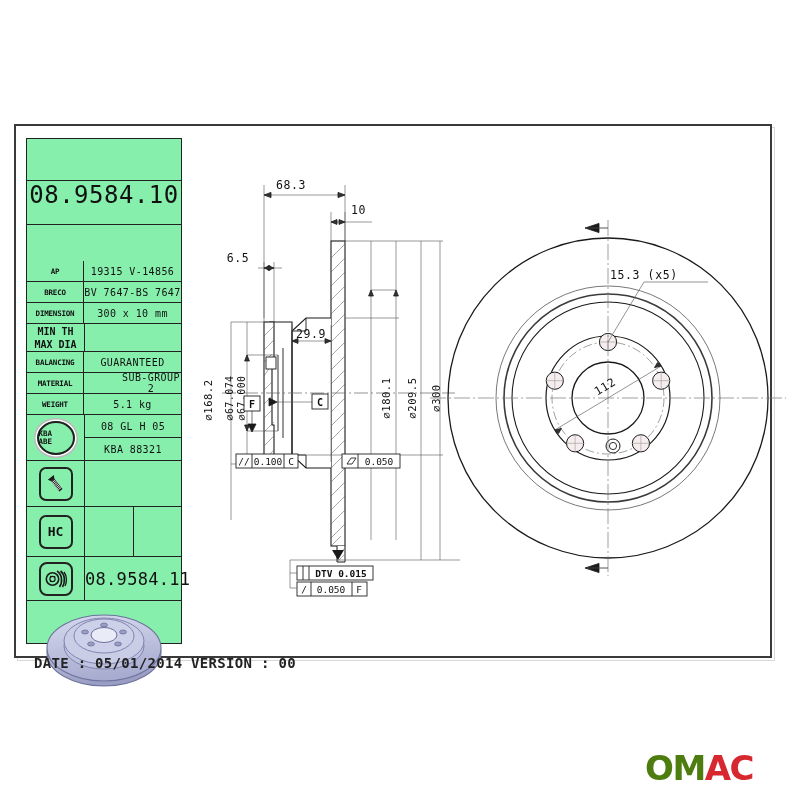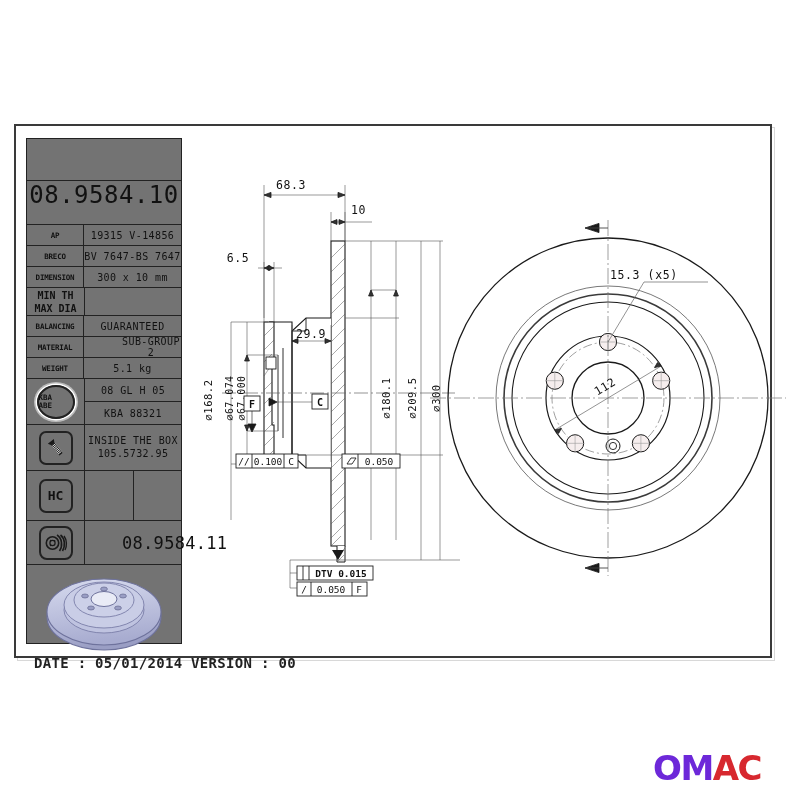--- a/index.html
+++ b/index.html
@@ -8,45 +8,45 @@
        color:#111;-webkit-font-smoothing:none;}
 
   
   #frame{position:absolute;left:14px;top:124px;width:758px;height:534px;
          border:2px solid #3a3a3a;background:#fff;box-sizing:border-box;}
   #frame-shadow{position:absolute;left:17px;top:127px;width:758px;height:534px;
          border:1px solid #d8d8d8;box-sizing:border-box;z-index:0;}
 
   
   #spec-table{position:absolute;left:26px;top:138px;width:156px;height:506px;
-        border:1.6px solid #222;box-sizing:border-box;background:#737373;}
+        border:1.6px solid #222;box-sizing:border-box;background:#86efac;}
   .trow{display:flex;border-bottom:1.3px solid #222;box-sizing:border-box;width:100%;}
   .trow:last-child{border-bottom:none;}
   .tlbl{width:57px;flex:0 0 57px;border-right:1.3px solid #222;
         display:flex;align-items:center;justify-content:center;
         font-size:7.5px;letter-spacing:-0.2px;text-align:center;box-sizing:border-box;
         font-family:"DejaVu Sans Mono",monospace;font-weight:700;}
   .tval{flex:1;display:flex;align-items:center;justify-content:center;
         font-size:10px;letter-spacing:0.4px;box-sizing:border-box;text-align:center;
         font-family:"DejaVu Sans Mono",monospace;}
   .blank-row{height:42px;}
   .pn-row{height:44px;}
   .pn{font-size:24px;letter-spacing:0.5px;text-align:center;width:100%;
       font-family:"DejaVu Sans Mono",monospace;}
-  .r-ap{height:21px;}
+  .r-ap{height:21px;margin-top:36px;}
   .r-breco{height:21px;}
   .r-dim{height:21px;}
   .r-minth{height:28px;}
   .r-bal{height:21px;}
   .r-mat{height:21px;gap:37px;}
   .r-wt{height:21px;}
   .r-kba{height:46px;}
   .r-screw{height:46px;}
   .r-hc{height:50px;}
-  .r-img{height:44px;gap:37px;}
+  .r-img{height:44px;}
   .r-photo{height:96px;}
   .stack{flex:1;display:flex;flex-direction:column;}
   .stack>div{flex:1;display:flex;align-items:center;justify-content:center;
              font-size:10px;letter-spacing:0.4px;}
   .stack>div:first-child{border-bottom:1.3px solid #222;}
   .two-line{display:flex;flex-direction:column;align-items:center;justify-content:center;
             line-height:1.25;font-size:10px;}
   .minth{flex:1;display:flex;}
   .minth .lbl2{width:57px;flex:0 0 57px;border-right:1.3px solid #222;
       display:flex;flex-direction:column;align-items:center;justify-content:center;
@@ -66,21 +66,21 @@
       display:flex;align-items:center;justify-content:center;font-size:13px;font-weight:700;}
   .photo-cell{width:100%;display:flex;align-items:center;justify-content:center;}
 
   
   #date-line{position:absolute;left:34px;top:655px;font-size:14px;letter-spacing:0.3px;
       font-family:"DejaVu Sans Mono",monospace;font-weight:700;color:#222;}
 
   
   #omac{position:absolute;left:645px;top:748px;font-size:34px;font-weight:800;
       letter-spacing:-1.5px;font-family:"DejaVu Sans","Liberation Sans",sans-serif;}
-  #omac .blk{color:#6d28d9;margin-left:8px;}
+  #omac .blk{color:#4d7c0f;}
   #omac .red{color:#d7282f;}
 
   svg{display:block;}
   .nosel{user-select:none;}
 </style>
 </head>
 <body>
 
 <div id="frame-shadow"></div>
 
@@ -159,26 +159,20 @@
               <line x1="9.0" y1="7.4" x2="13.0" y2="7.4"></line>
               <line x1="9.0" y1="9.0" x2="13.0" y2="9.0"></line>
               <line x1="9.0" y1="10.6" x2="13.0" y2="10.6"></line>
               <line x1="9.0" y1="12.2" x2="13.0" y2="12.2"></line>
               <line x1="9.0" y1="13.8" x2="13.0" y2="13.8"></line>
               <line x1="9.0" y1="15.4" x2="13.0" y2="15.4"></line>
               <line x1="9.0" y1="17.0" x2="13.0" y2="17.0"></line>
             </g>
           </g>
         </svg>
-      </div>
-    </div>
-    <div class="tval">
-      <div class="two-line">
-        <span>INSIDE THE BOX</span>
-        <span>105.5732.95</span>
       </div>
     </div>
   </div>
 
   <div class="trow r-hc">
     <div class="icon-cell">
       <div class="sq-icon">HC</div>
     </div>
     <div class="hc-split">
       <div></div>

